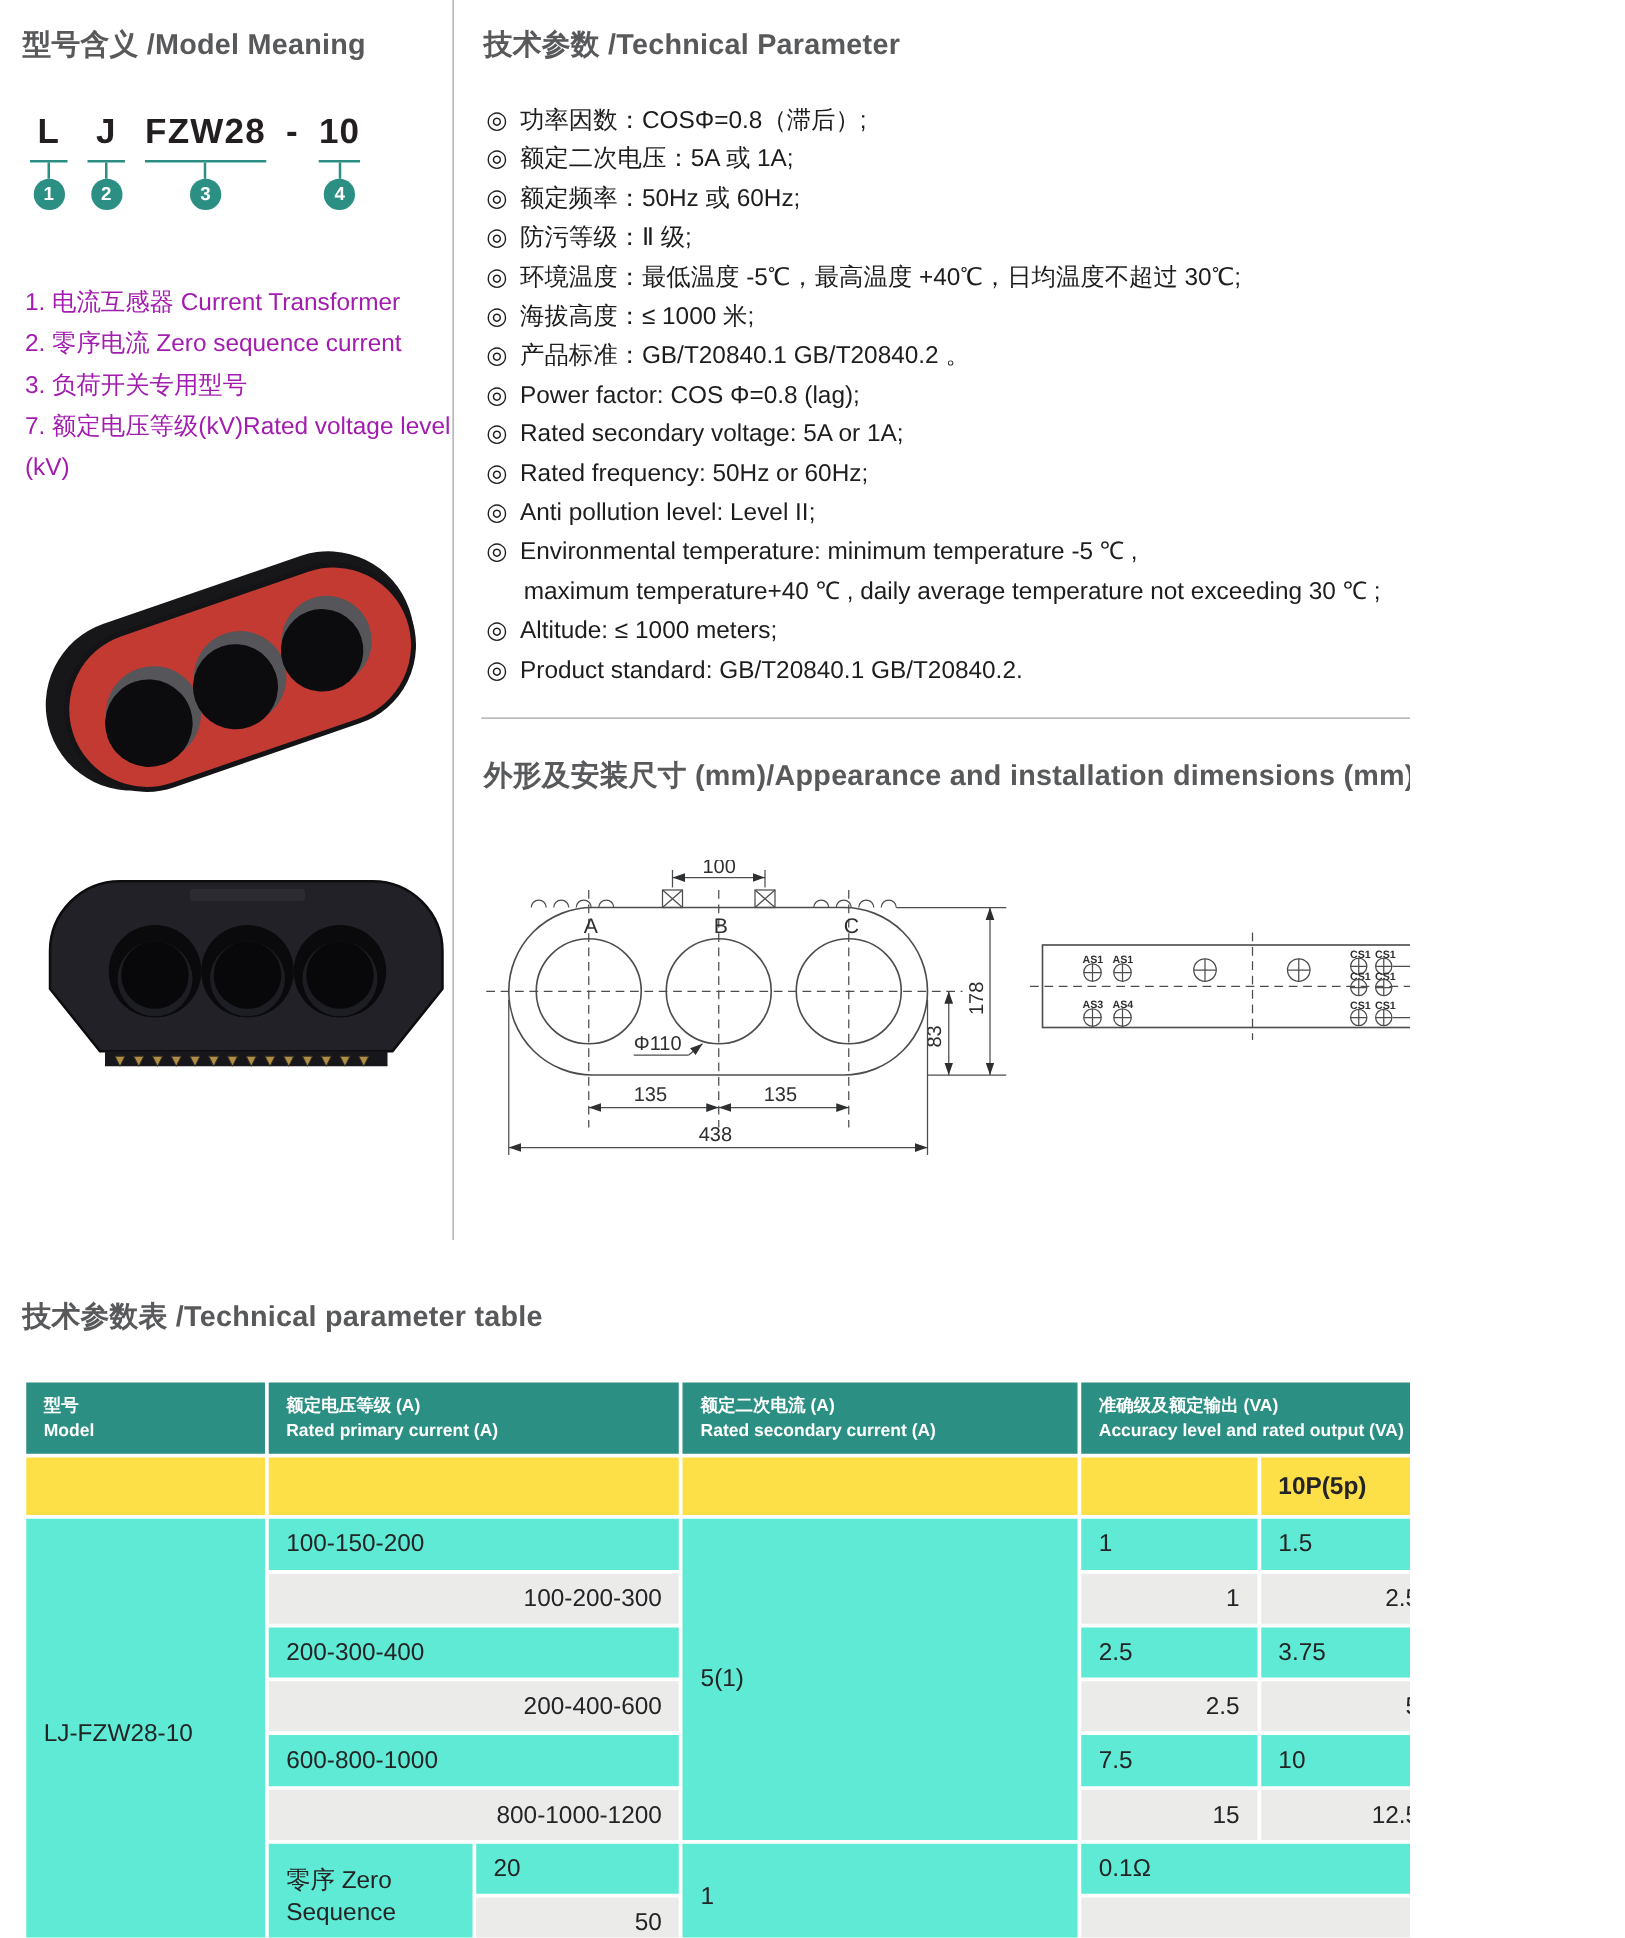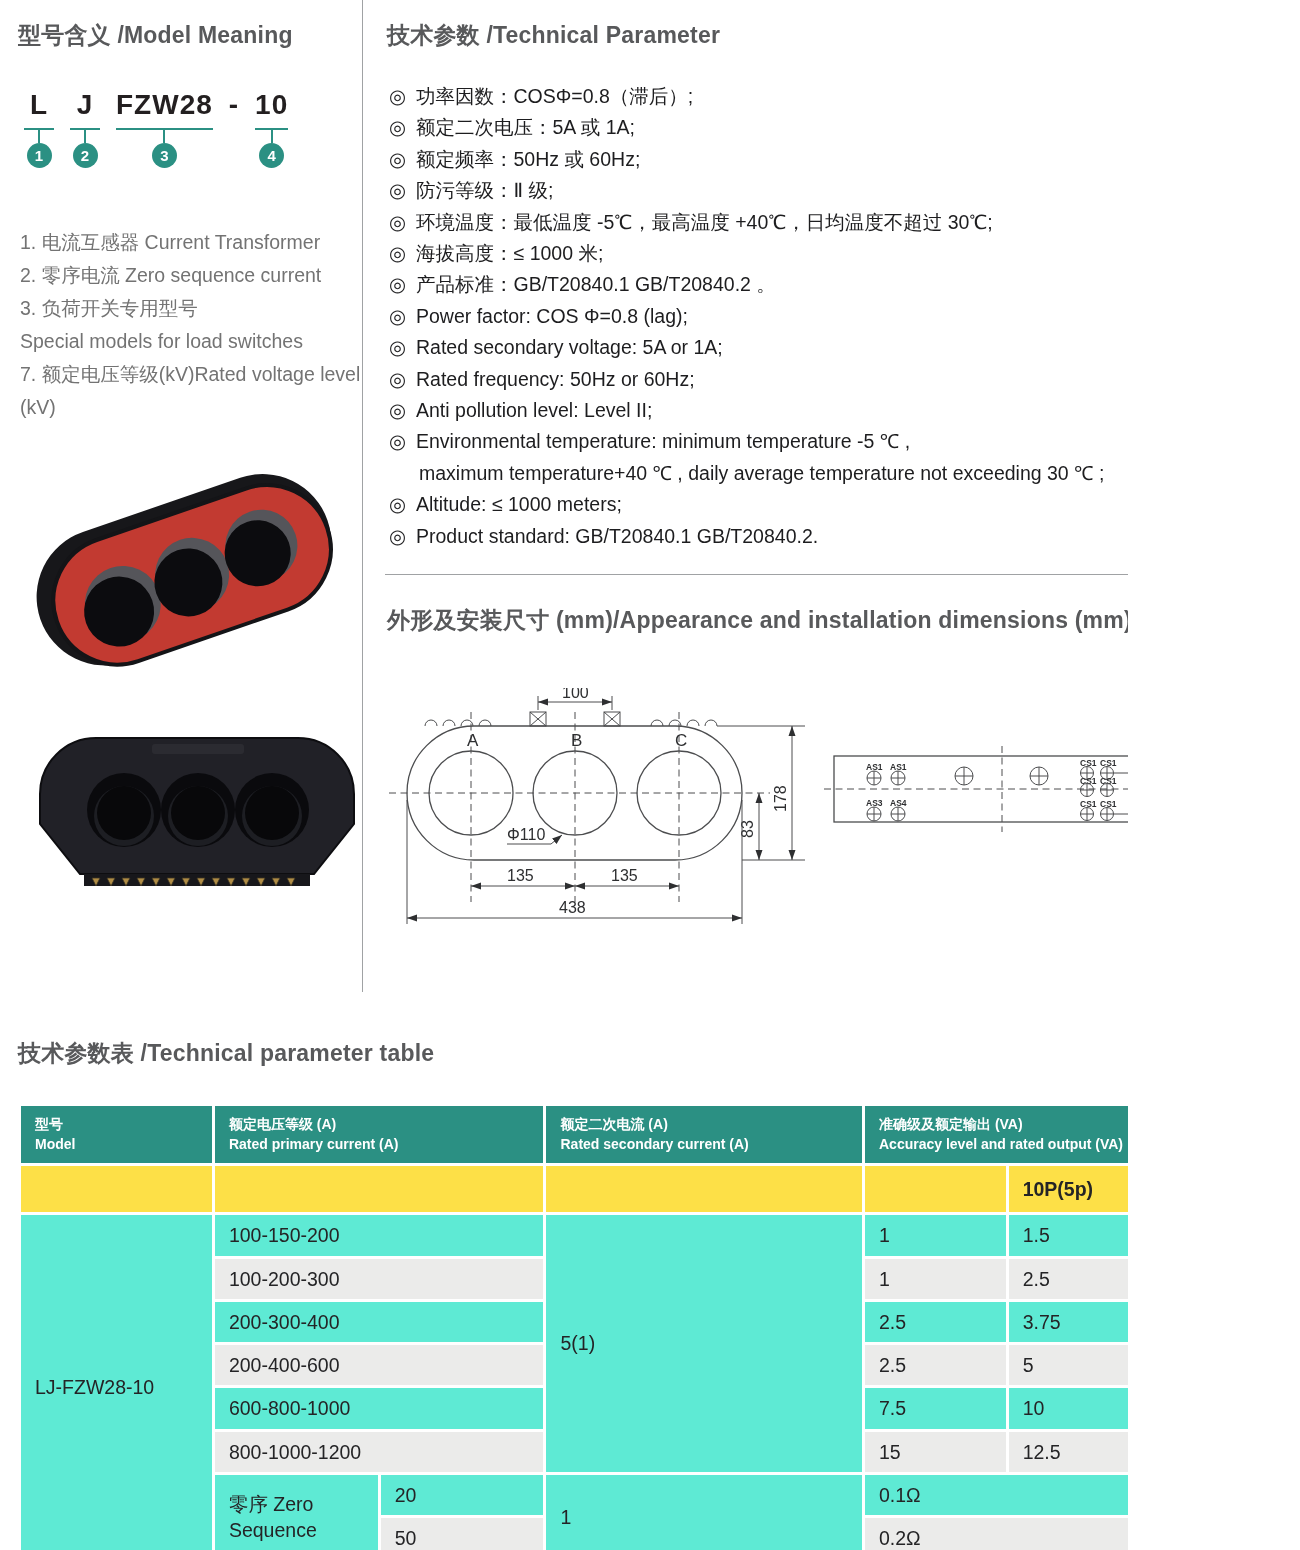--- a/index.html
+++ b/index.html
@@ -18,21 +18,21 @@
   .mc-part { display:flex; flex-direction:column; align-items:center; }
   .mc-letter { font-size:28px; font-weight:bold; line-height:1; letter-spacing:1px; }
   .mc-mark { align-self:stretch; display:flex; flex-direction:column; margin-top:9px; }
   .mc-bar { height:2px; background:#2b9083; width:100%; min-width:30px; }
   .mc-stem { width:2px; height:13px; background:#2b9083; margin:0 auto; }
   .mc-circle { width:25px; height:25px; border-radius:50%; background:#2b9083; color:#fff;
     font-size:15px; font-weight:bold; display:flex; align-items:center; justify-content:center; margin:0 auto; }
   .mc-dash .mc-letter { padding-top:0; }
 
   .notes { margin:58px 0 0 2px; list-style:none; }
-  .notes li { font-size:19.5px; line-height:33px; color:#737373; }
+  .notes li { font-size:19.5px; line-height:33px; color:#a21caf; }
 
   .product { display:block; }
   .product-red { margin:36px 0 0 8px; }
   .product-black { margin:16px 0 0 14px; }
 
   
   .param-list { margin:30px 0 0 2px; list-style:none; }
   .param-list li { font-size:19.5px; line-height:31.4px; color:#1d1d1f; display:flex; }
   .param-list li .bullet { margin-right:10px; flex:0 0 auto; }
   .param-list li.cont { padding-left:30px; }
@@ -54,21 +54,21 @@
   
   .bottom { padding:46px 0 0 0; }
   .table-title { margin-left:18px; }
   table.params { margin:34px 0 0 18px; border-collapse:separate; border-spacing:3px;
     width:1264px; table-layout:fixed; }
   table.params th { background:#2b9083; color:#fff; text-align:left; font-size:14px;
     font-weight:bold; padding:9px 14px; vertical-align:middle; line-height:1.4; }
   table.params td { font-size:19.5px; color:#242426; padding:7px 14px; vertical-align:middle; line-height:1.35; }
   td.sub { background:#fde047; height:46px; font-weight:bold; font-size:19px; }
   td.r-light { background:#5eead4; }
-  td.r-dark  { background:#ebebea; }
+  td.r-dark  { background:#ebebea;text-align:right; }
 </style>
 </head>
 <body>
 
 <div class="page">
   <div class="top">
 
     <div class="left-col">
       <div class="section-title">型号含义 /Model Meaning</div>
 
@@ -107,21 +107,20 @@
               <div class="mc-stem"></div>
             <div class="mc-circle">4</div>
           </div>
         </div>
       </div>
 
       <ul class="notes">
         <li>1. 电流互感器 Current Transformer</li>
         <li>2. 零序电流 Zero sequence current</li>
         <li>3. 负荷开关专用型号</li>
-        <li>Special models for load switches</li>
         <li>7. 额定电压等级(kV)Rated voltage level (kV)</li>
       </ul>
 
       <svg class="product product-red" width="330" height="250" viewBox="0 0 330 250">
         <g transform="rotate(-19 165 130)">
           <path d="M 92 48 L 252 48 A 66 66 0 0 1 318 114 A 66 66 0 0 1 252 180 L 92 180 A 66 66 0 0 1 26 114 A 66 66 0 0 1 92 48 Z" transform="translate(-14,-10) scale(1.04) " fill="#17171a"></path>
           <path d="M 92 52 L 250 52 A 64 64 0 0 1 314 116 A 64 64 0 0 1 250 180 L 92 180 A 64 64 0 0 1 28 116 A 64 64 0 0 1 92 52 Z" fill="#c23a31" stroke="#141417" stroke-width="4"></path>
           <g>
             <circle cx="96" cy="121" r="38" fill="#55555a"></circle>
             <circle cx="90" cy="127" r="35" fill="#0c0c0f"></circle>

